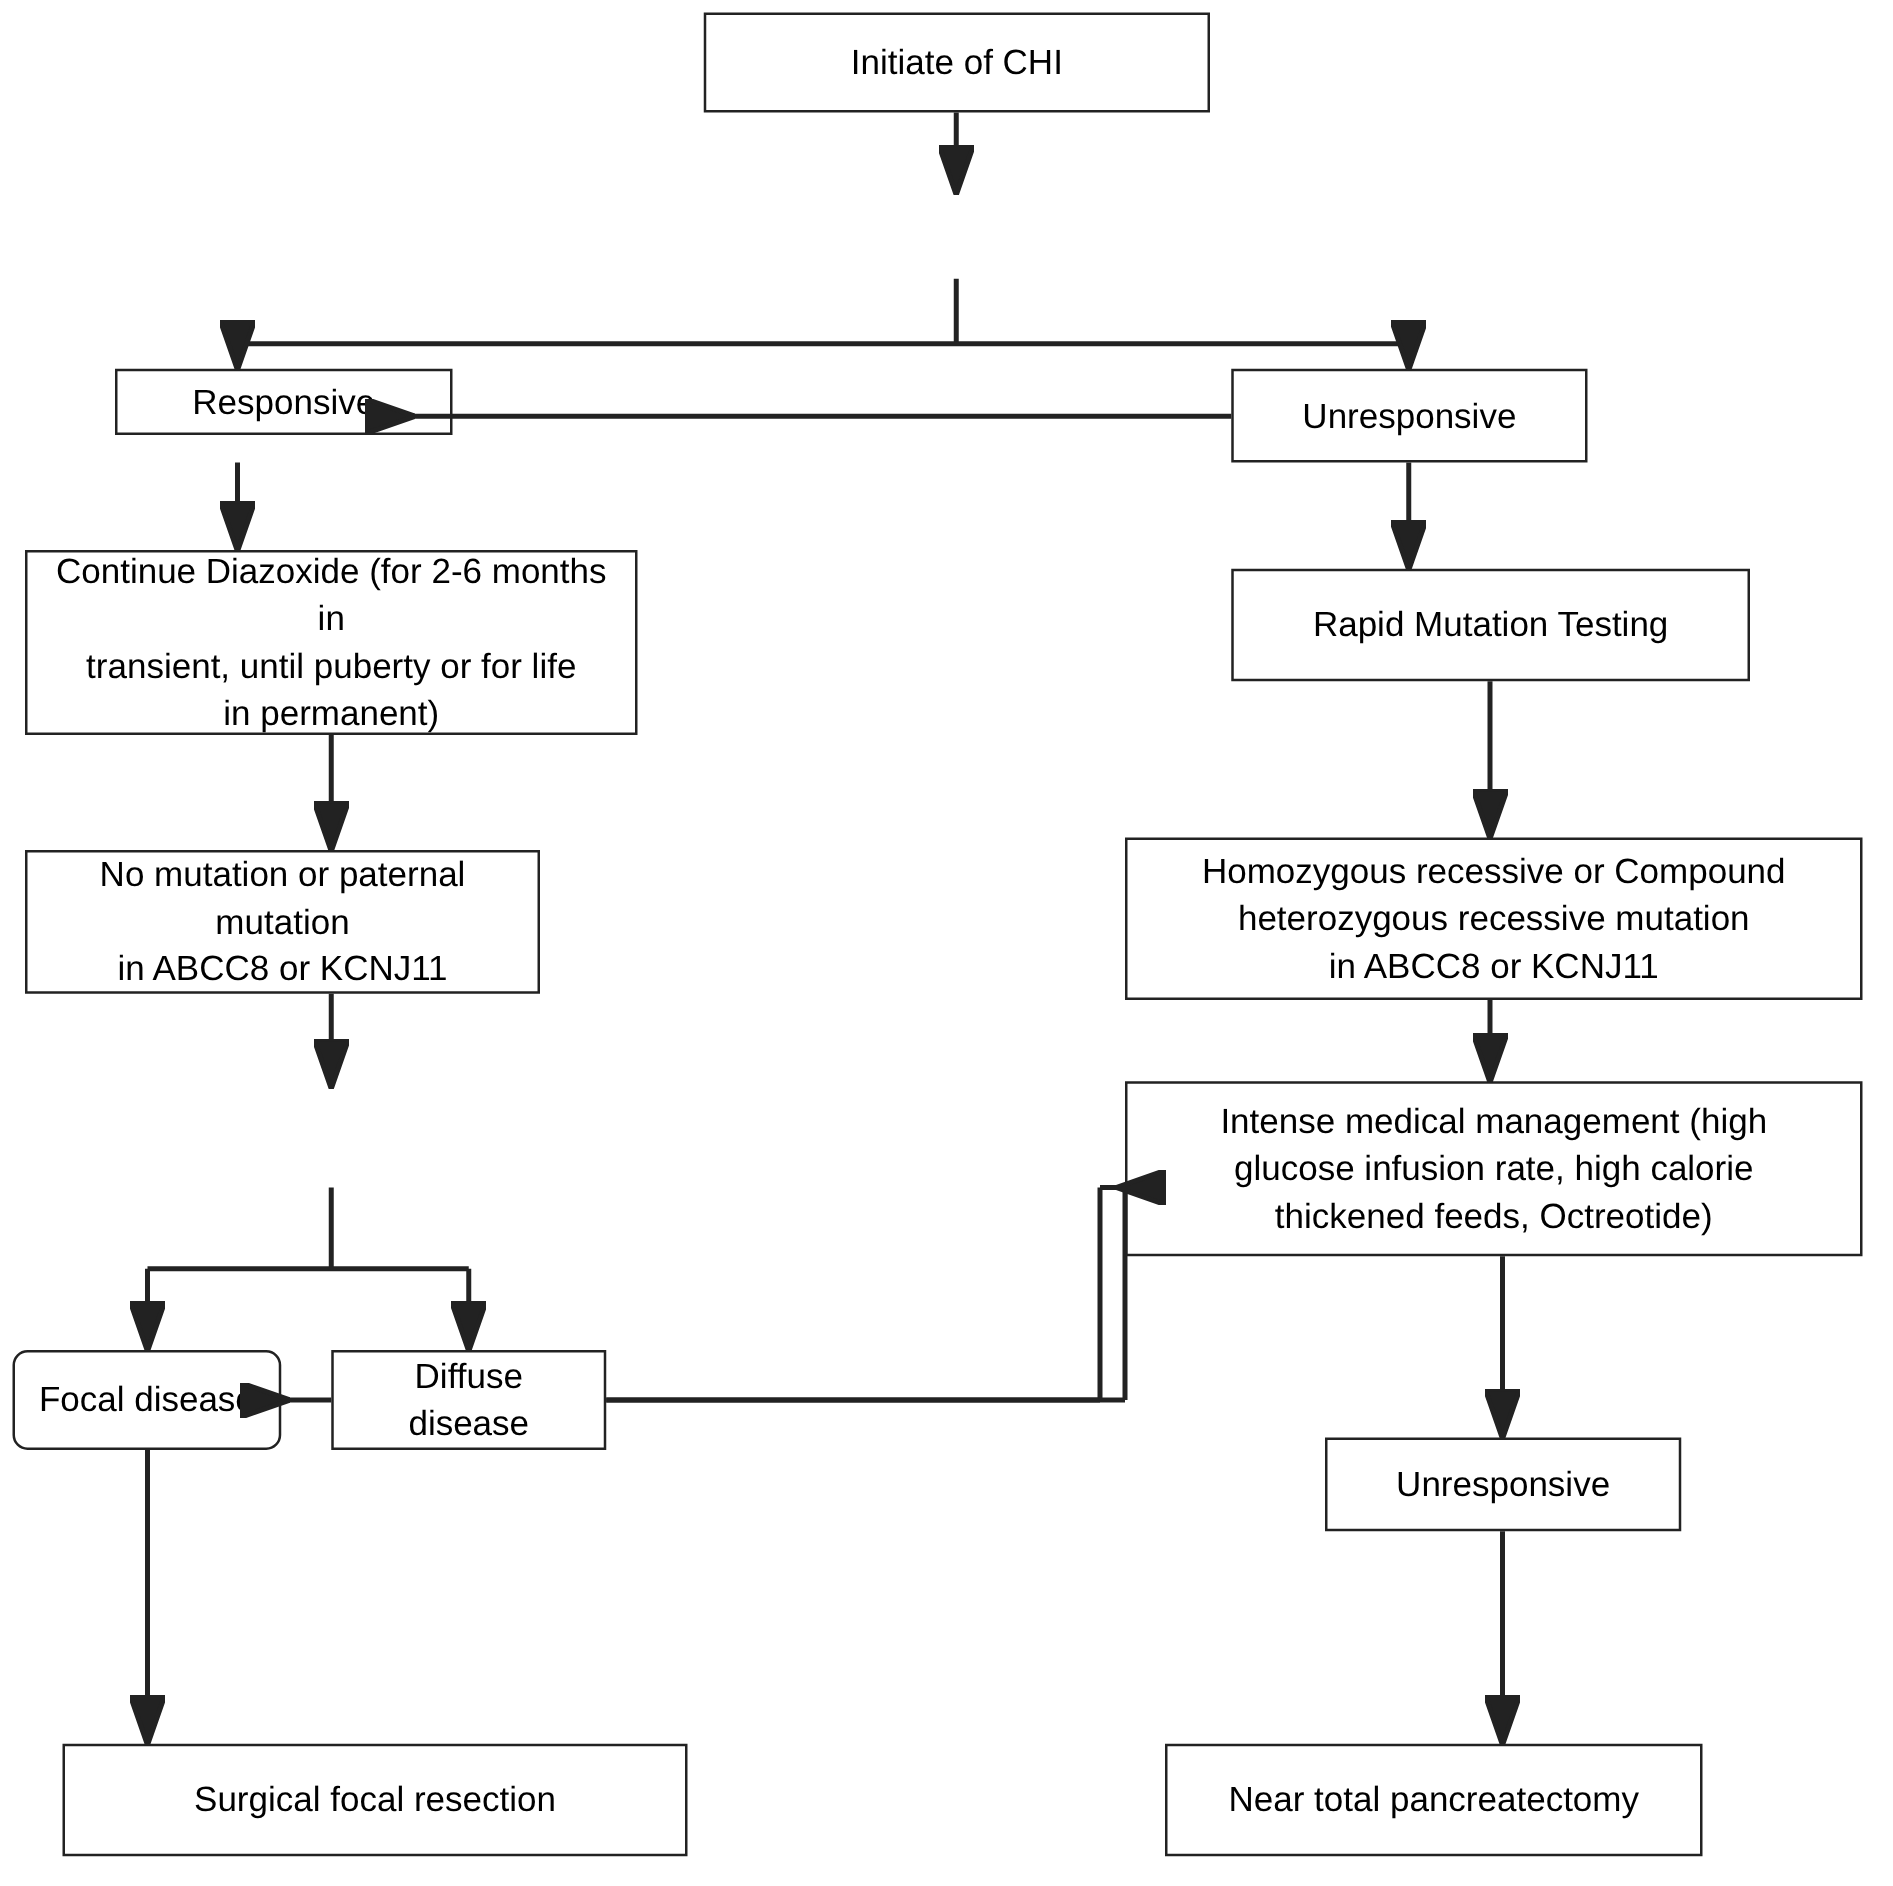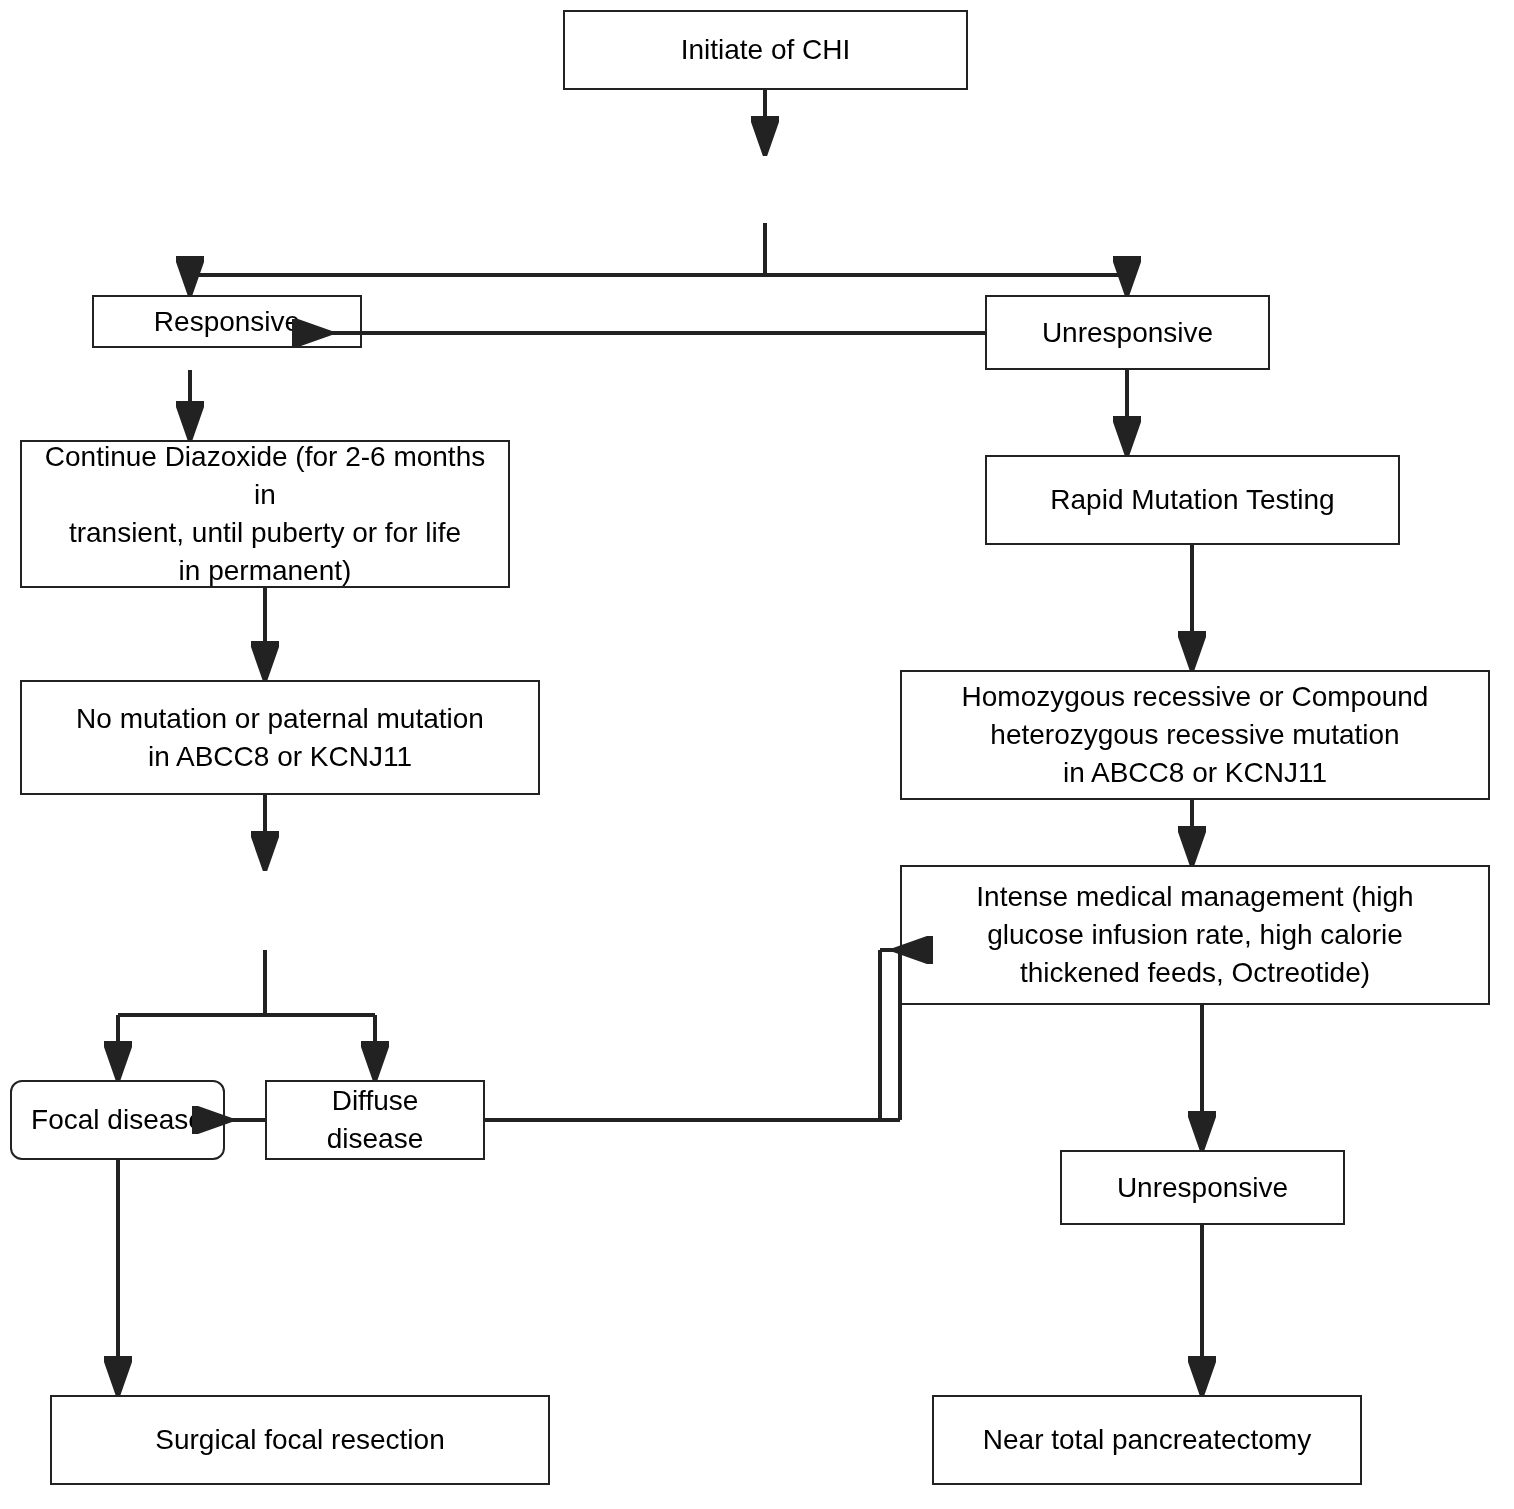--- a/index.html
+++ b/index.html
@@ -56,21 +56,21 @@
   <div class="box" style="left:44px; top:295px; width:270px; height:53px;margin-left:48px;">Responsive</div>
 
   <div class="box" style="left:985px; top:295px; width:285px; height:75px;">Unresponsive</div>
 
   <div class="box" style="left:20px; top:440px; width:490px; height:148px; white-space:pre-line;">Continue Diazoxide (for 2-6 months in
 transient, until puberty or for life
 in permanent)</div>
 
   <div class="box" style="left:985px; top:455px; width:415px; height:90px;">Rapid Mutation Testing</div>
 
-  <div class="box" style="left:20px; top:680px; width:520px; height:115px; white-space:pre-line;">No mutation or paternal mutation
+  <div class="box" style="left:20px; top:680px; width:412px; height:115px; white-space:pre-line;">No mutation or paternal mutation
 in ABCC8 or KCNJ11</div>
 
   <div class="box" style="left:900px; top:670px; width:590px; height:130px; white-space:pre-line;">Homozygous recessive or Compound
 heterozygous recessive mutation
 in ABCC8 or KCNJ11</div>
 
 
   <div class="box" style="left:900px; top:865px; width:590px; height:140px; white-space:pre-line;">Intense medical management (high
 glucose infusion rate, high calorie
 thickened feeds, Octreotide)</div>

